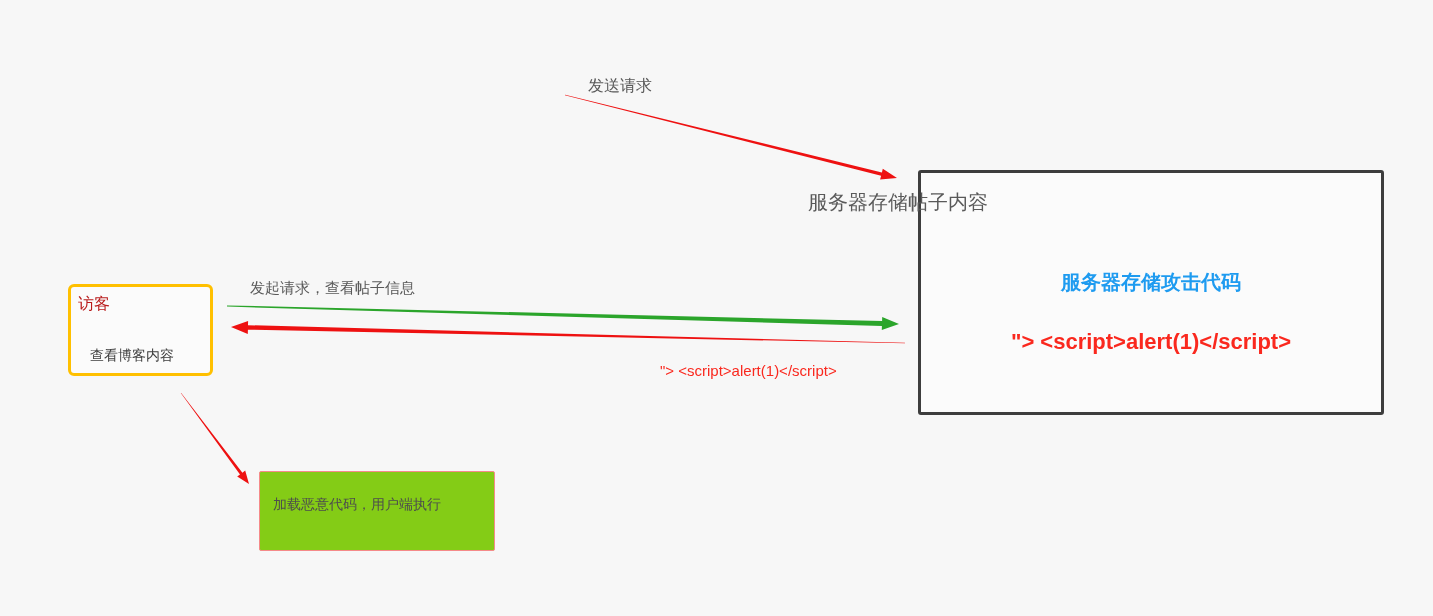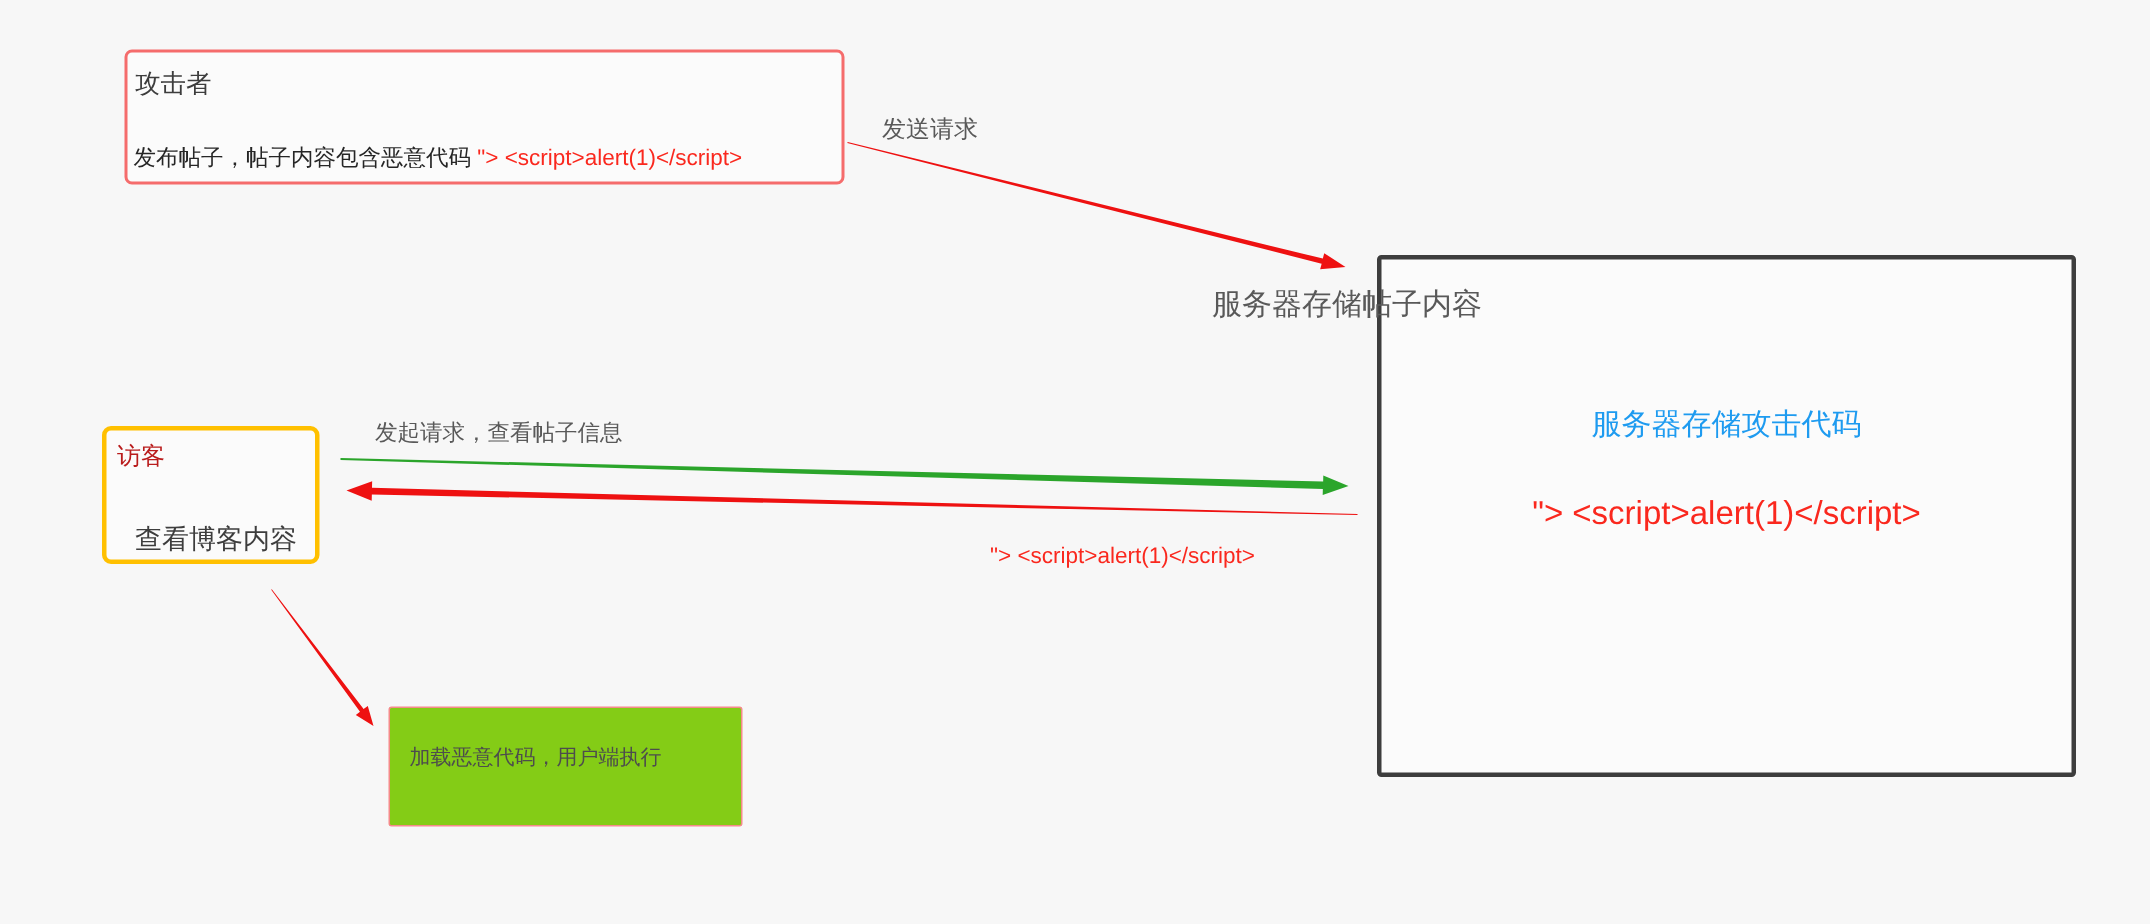--- a/index.html
+++ b/index.html
@@ -25,25 +25,26 @@
     position: absolute; left: 5px; top: 9px;
     font-size: 17px; color: #3d3d3d;
   }
   .attacker-desc {
     position: absolute; left: 4px; top: 61px;
     font-size: 15px; color: #262626; white-space: nowrap;
   }
   .code-red { color: var(--code-red, #fa281e); }
 
   .server-box {
-    left: 918px; top: 170px; width: 466px; height: 348px;
+    left: 918px; top: 170px; width: 466px; height: 245px;
     border: 3px solid var(--server-border, #3d3d3d);
     border-radius: 3px;
     background: #fbfbfb;
     text-align: center;
+    font-weight: bold;
   }
   .server-title {
     position: absolute; left: 0; right: 0; top: 96px;
     font-size: 20px; color: var(--title-blue, #1e9bf0);
   }
   .server-code {
     position: absolute; left: 0; right: 0; top: 156px;
     font-size: 22px; color: var(--code-red, #fa281e);
   }
 
@@ -52,21 +53,21 @@
     border: 3px solid var(--visitor-border, #ffc000);
     border-radius: 6px;
     background: #fbfbfb;
   }
   .visitor-title {
     position: absolute; left: 7px; top: 7px;
     font-size: 16px; color: #b91c1c;
   }
   .visitor-desc {
     position: absolute; left: 19px; top: 60px;
-    font-size: 18px; color: #3d3d3d;
+    font-size: 14px; color: #3d3d3d;
   }
 
   .load-box {
     left: 259px; top: 471px; width: 236px; height: 80px;
     border: 1px solid var(--load-border, #f58a8a);
     border-radius: 2px;
     background: #84cc16;
   }
   .load-text {
     position: absolute; left: 13px; top: 24px;
@@ -88,24 +89,20 @@
 
 <div id="canvas">
 
   <svg id="arrow-layer" viewBox="0 0 1433 616">
     <path d="M564.9,95.3L881.1,175.8L880.1,179.5L897.0,178.0L882.8,168.8L881.9,172.4L565.1,94.7Z" fill="#ee1111"></path>
     <path d="M227.0,306.6L881.9,326.0L881.8,330.0L899.0,324.0L882.2,317.0L882.1,321.0L227.0,305.4Z" fill="#2ba52b"></path>
     <path d="M905.0,342.7L248.0,325.2L248.1,320.9L231.0,327.0L247.8,333.9L247.9,329.7L905.0,343.3Z" fill="#ee1111"></path>
     <path d="M180.8,393.1L240.0,474.5L237.2,476.6L249.0,484.0L245.2,470.6L242.4,472.7L181.2,392.9Z" fill="#ee1111"></path>
   </svg>
 
-  <div class="box attacker-box">
-    <div class="attacker-title">攻击者</div>
-    <div class="attacker-desc"><span>发布帖子，帖子内容包含恶意代码 </span><span class="code-red">"&gt; &lt;script&gt;alert(1)&lt;/script&gt;</span></div>
-  </div>
 
   <div class="box server-box">
     <div class="server-title">服务器存储攻击代码</div>
     <div class="server-code">"&gt; &lt;script&gt;alert(1)&lt;/script&gt;</div>
   </div>
 
   <div class="box visitor-box">
     <div class="visitor-title">访客</div>
     <div class="visitor-desc">查看博客内容</div>
   </div>

